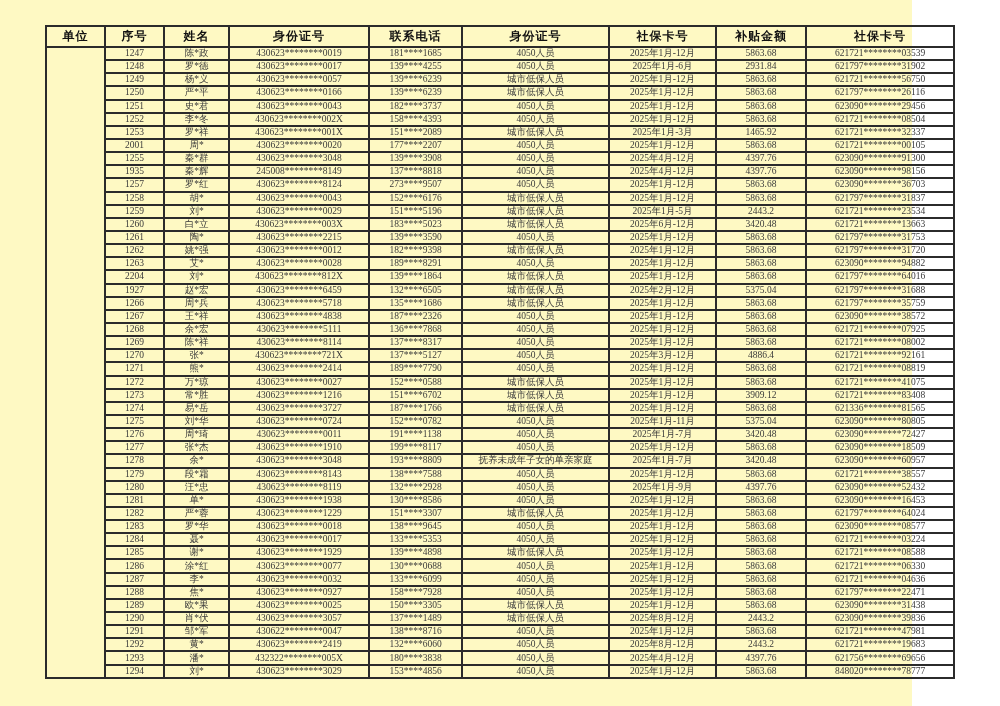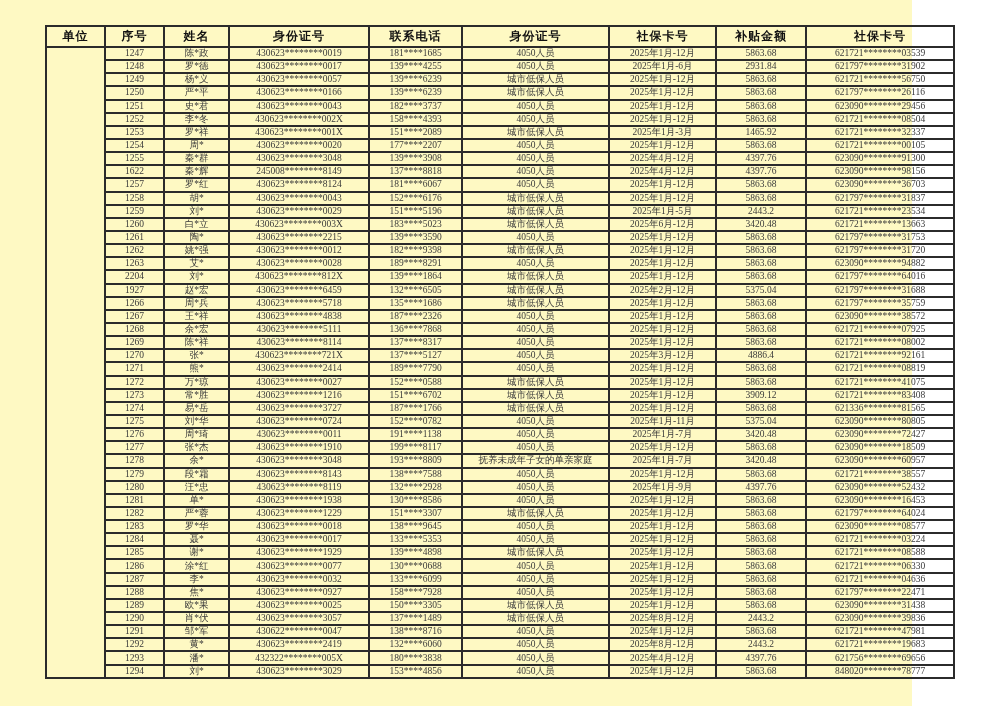--- a/index.html
+++ b/index.html
@@ -153,54 +153,54 @@
           <td>1253</td>
           <td>罗*祥</td>
           <td>430623********001X</td>
           <td>151****2089</td>
           <td>城市低保人员</td>
           <td>2025年1月-3月</td>
           <td>1465.92</td>
           <td>621721********32337</td>
         </tr>
         <tr>
-          <td>1254</td>
+          <td>2001</td>
           <td>周*</td>
           <td>430623********0020</td>
           <td>177****2207</td>
           <td>4050人员</td>
           <td>2025年1月-12月</td>
           <td>5863.68</td>
           <td>621721********00105</td>
         </tr>
         <tr>
           <td>1255</td>
           <td>秦*群</td>
           <td>430623********3048</td>
           <td>139****3908</td>
           <td>4050人员</td>
           <td>2025年4月-12月</td>
           <td>4397.76</td>
           <td>623090********91300</td>
         </tr>
         <tr>
-          <td>1622</td>
+          <td>1935</td>
           <td>秦*辉</td>
           <td>245008********8149</td>
           <td>137****8818</td>
           <td>4050人员</td>
           <td>2025年4月-12月</td>
           <td>4397.76</td>
           <td>623090********98156</td>
         </tr>
         <tr>
           <td>1257</td>
           <td>罗*红</td>
           <td>430623********8124</td>
-          <td>181****6067</td>
+          <td>273****9507</td>
           <td>4050人员</td>
           <td>2025年1月-12月</td>
           <td>5863.68</td>
           <td>623090********36703</td>
         </tr>
         <tr>
           <td>1258</td>
           <td>胡*</td>
           <td>430623********0043</td>
           <td>152****6176</td>

